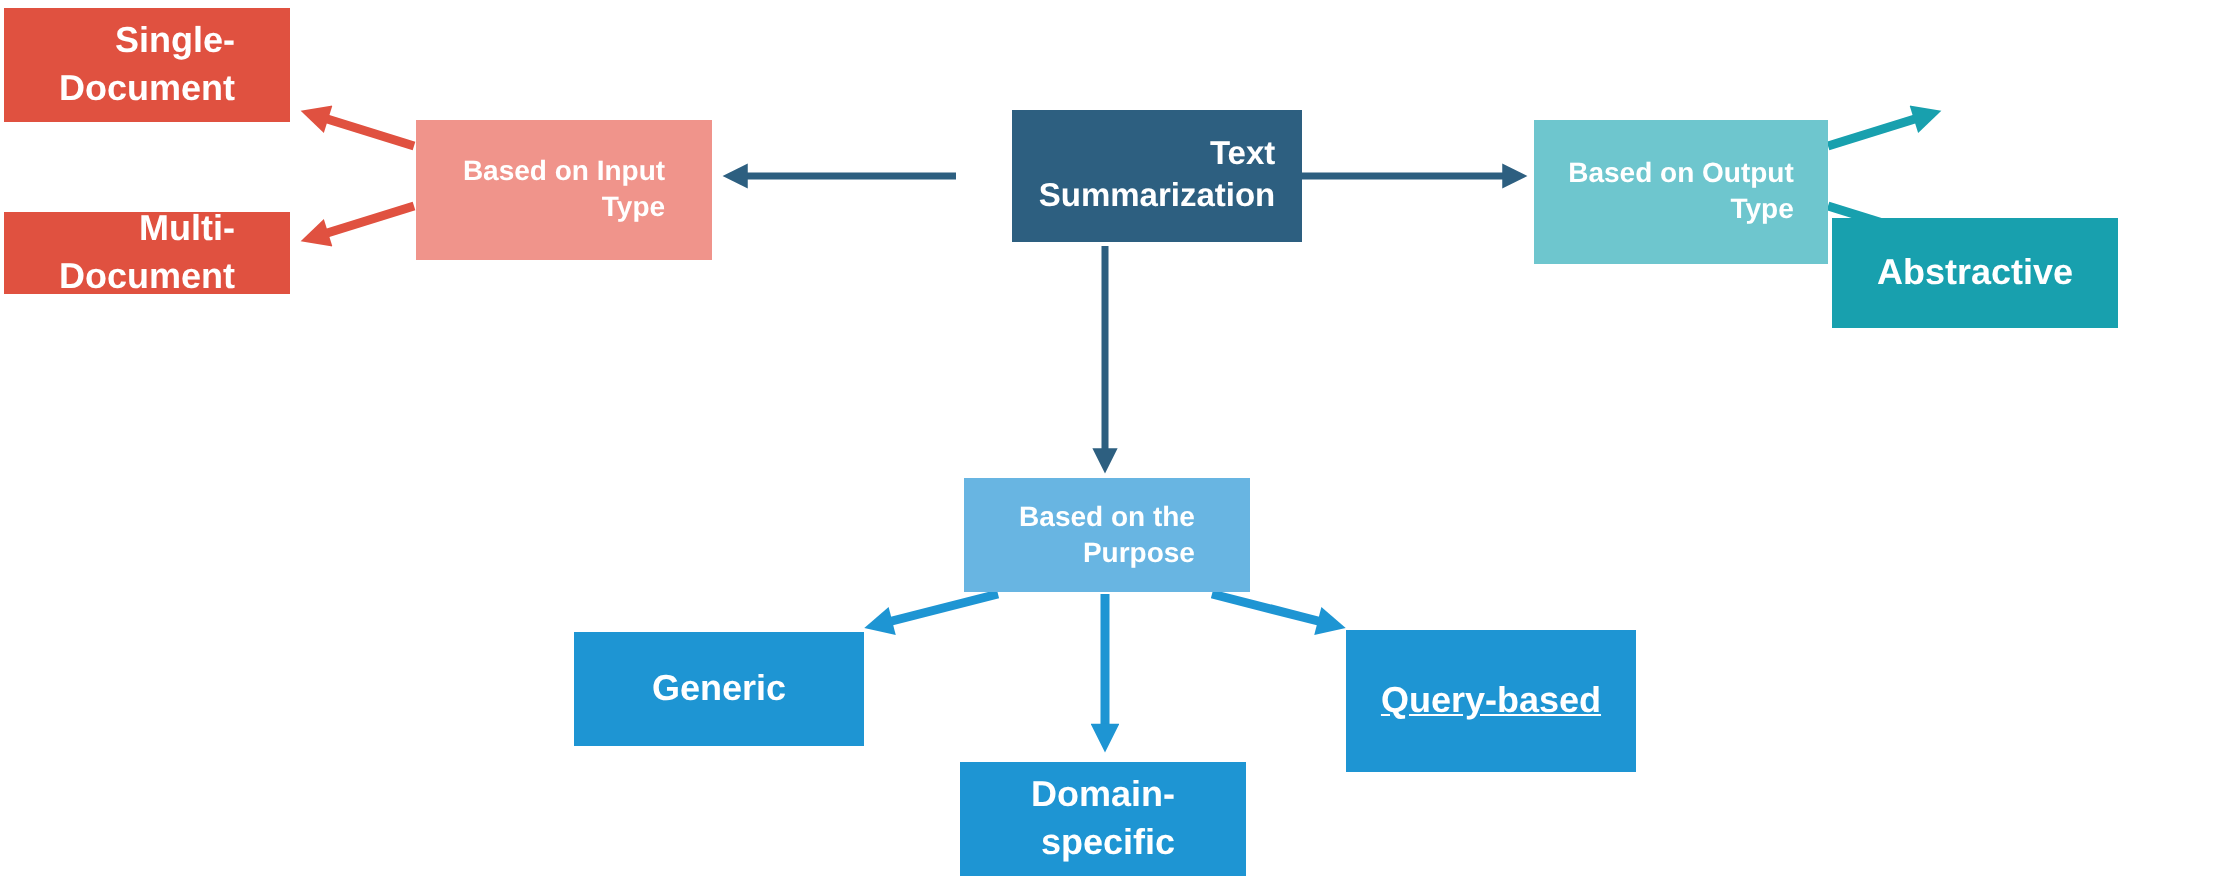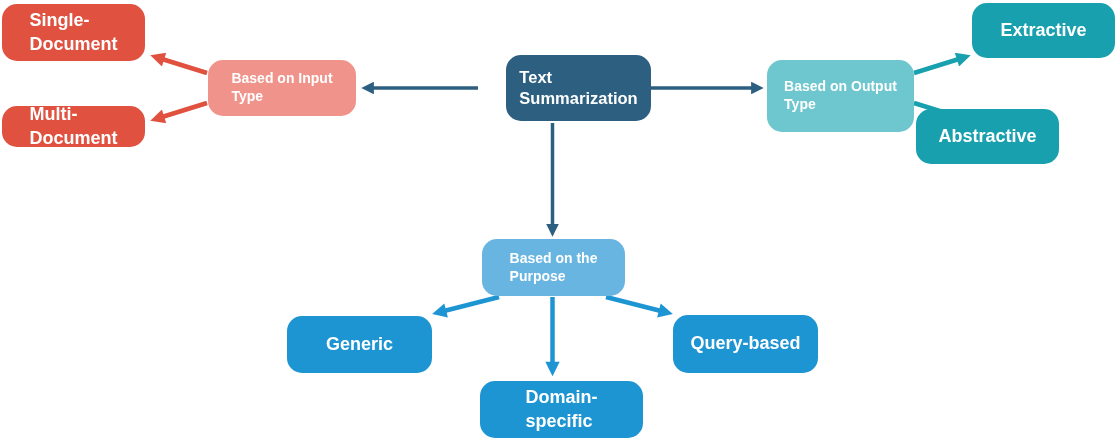--- a/index.html
+++ b/index.html
@@ -15,24 +15,24 @@
   .edges-layer {
     position: absolute;
     left: 0; top: 0;
     width: 1119px; height: 439px;
   }
   .node {
     position: absolute;
     display: flex;
     align-items: center;
     justify-content: center;
-    border-radius: 15px;
+    border-radius: 0;
     color: var(--text, #ffffff);
     font-weight: bold;
-    text-align: left;
+    text-align: right;
     box-sizing: border-box;
   }
   .node .label { white-space: pre-line; line-height: 1.28; padding: 2px 4px; }
   .leaf     { font-size: 18px; }
   .category { font-size: 14px; }
   .root-node{ font-size: 16.5px; margin-left: 26px; }
 
   .root-node        { background: var(--root); }
   .input-category   { background: var(--input-category); }
   .input-leaf       { background: var(--input-leaf); }
@@ -85,54 +85,51 @@
   <div class="node leaf input-leaf" style="left:2px; top:4px; width:143px; height:57px;">
     <span class="label">Single-
 Document</span>
   </div>
 
   <div class="node leaf input-leaf" style="left:2px; top:106px; width:143px; height:41px;">
     <span class="label">Multi-
 Document</span>
   </div>
 
-  <div class="node category input-category" style="left:208px; top:60px; width:148px; height:56px;">
+  <div class="node category input-category" style="left:208px; top:60px; width:148px; height:70px;">
     <span class="label">Based on Input
 Type</span>
   </div>
 
   <div class="node root-node" style="left:480px; top:55px; width:145px; height:66px;">
     <span class="label">Text
 Summarization</span>
   </div>
 
   <div class="node category output-category" style="left:767px; top:60px; width:147px; height:72px;">
     <span class="label">Based on Output
 Type</span>
   </div>
 
-  <div class="node leaf output-leaf" style="left:972px; top:3px; width:143px; height:55px;">
-    <span class="label">Extractive</span>
-  </div>
 
   <div class="node leaf output-leaf" style="left:916px; top:109px; width:143px; height:55px;">
     <span class="label">Abstractive</span>
   </div>
 
   <div class="node leaf purpose-leaf" style="left:287px; top:316px; width:145px; height:57px;">
     <span class="label">Generic</span>
   </div>
 
   <div class="node category purpose-category" style="left:482px; top:239px; width:143px; height:57px;">
     <span class="label">Based on the
 Purpose</span>
   </div>
 
-  <div class="node leaf purpose-leaf" style="left:480px; top:381px; width:163px; height:57px;">
+  <div class="node leaf purpose-leaf" style="left:480px; top:381px; width:143px; height:57px;">
     <span class="label">Domain-
 specific</span>
   </div>
 
-  <div class="node leaf purpose-leaf" style="left:673px; top:315px; width:145px; height:58px;">
+  <div class="node leaf purpose-leaf" style="left:673px; top:315px; width:145px; height:71px;text-decoration:underline;">
     <span class="label">Query-based</span>
   </div>
 
 </div>
 
 </body></html>

